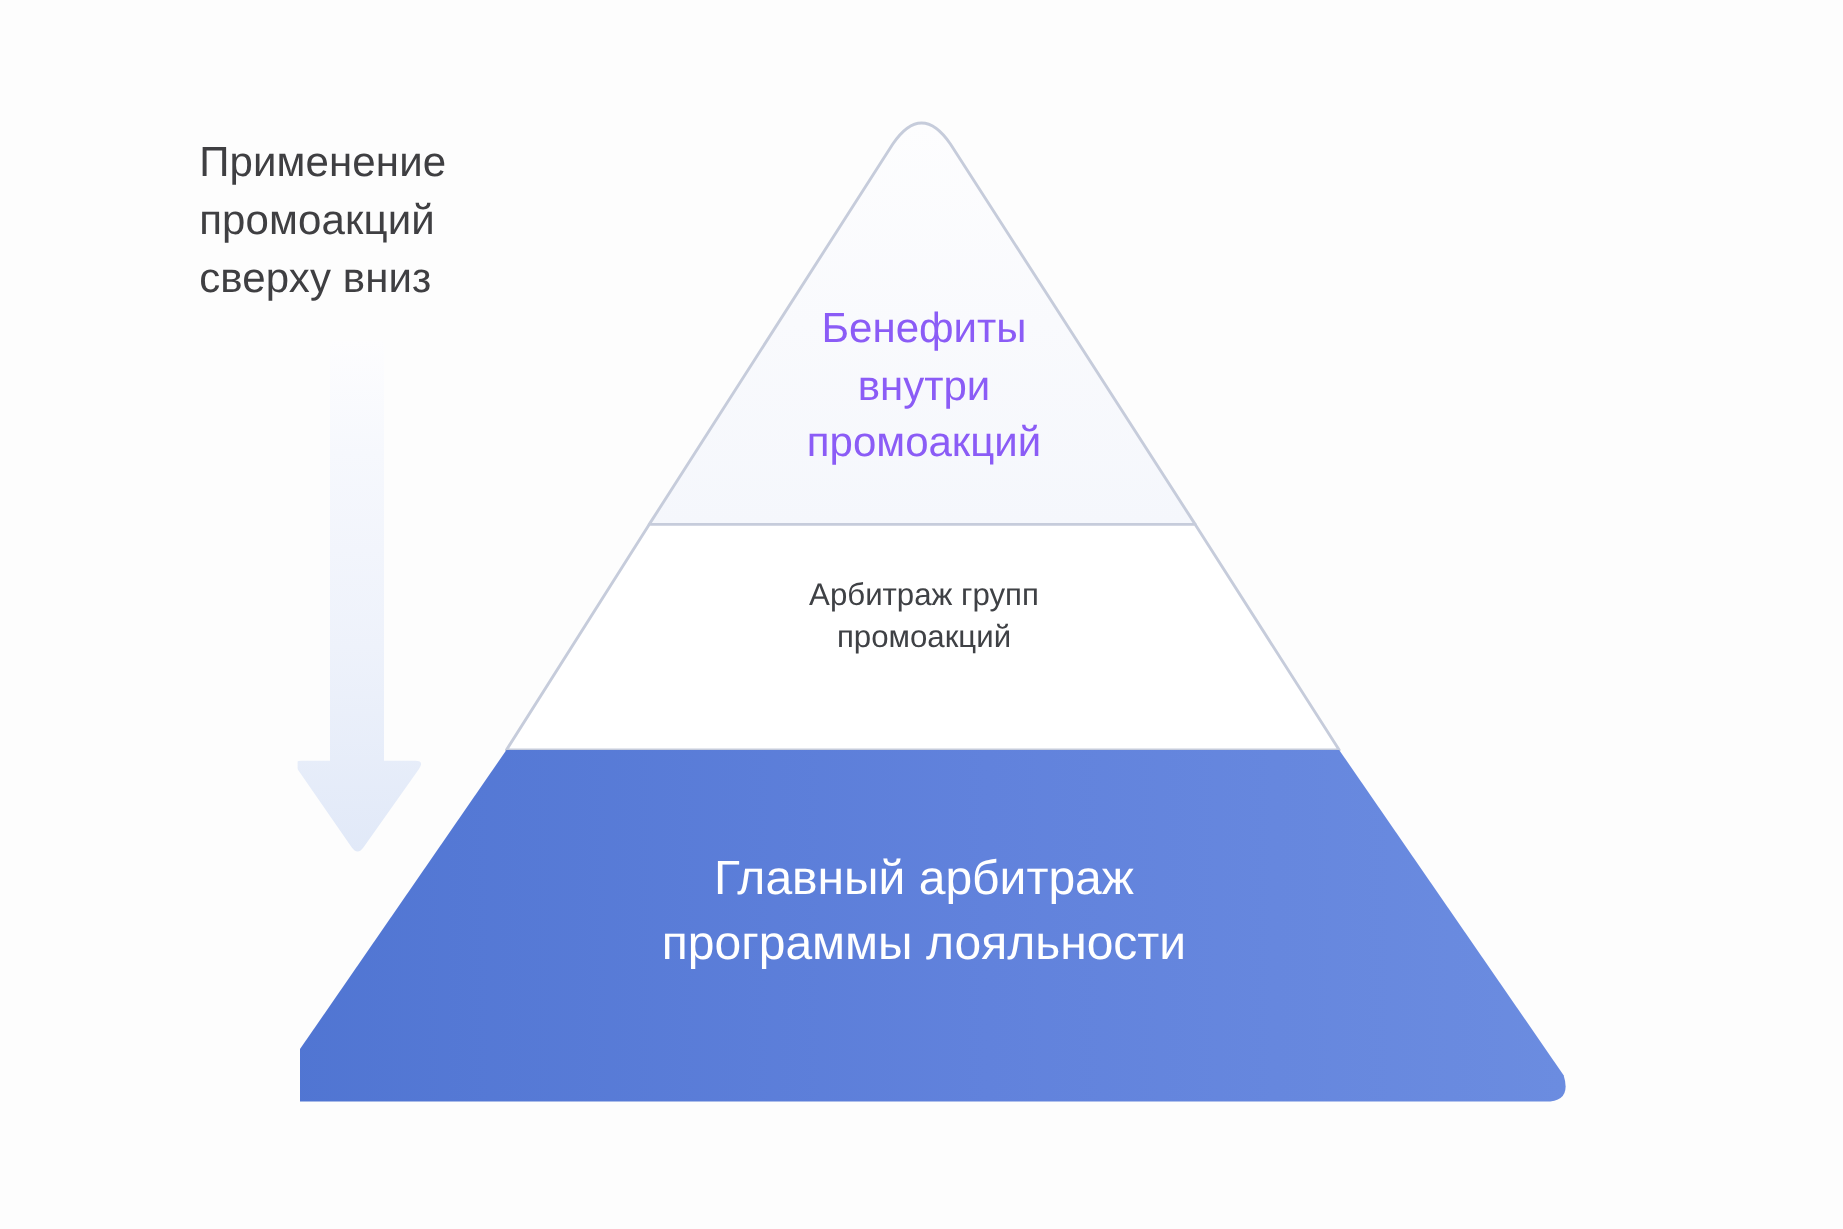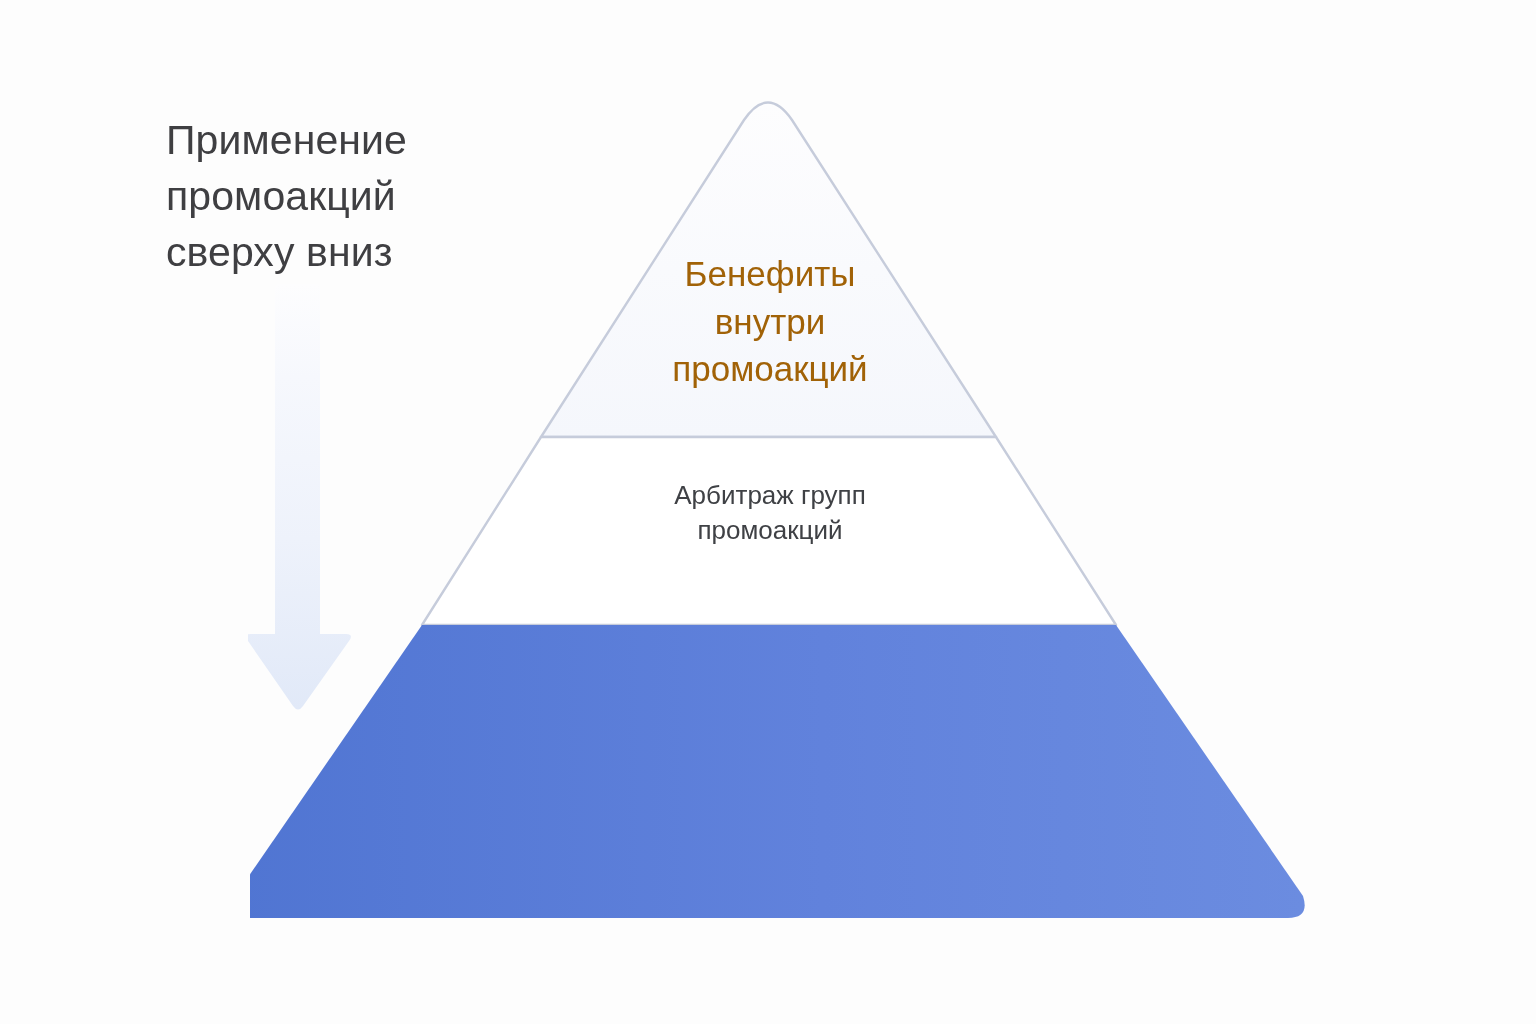--- a/index.html
+++ b/index.html
@@ -18,21 +18,21 @@
     width: 1536px;
     height: 1024px;
   }
 
   
   #side-label {
     position: absolute;
     left: 166px;
     top: 112px;
     width: 300px;
-    font-size: 41px;
+    font-size: 35px;
     line-height: 1.37;
     color: #3f3f42;
     letter-spacing: 0.1px;
     white-space: pre-line;
   }
 
   
   #flow-arrow {
     position: absolute;
     left: 248px;
@@ -55,21 +55,21 @@
     text-align: center;
     line-height: 1.36;
     white-space: pre-line;
     pointer-events: none;
   }
   #tier-top-text {
     left: 560px;
     top: 250px;
     width: 420px;
     font-size: 35px;
-    color: #a16207;
+    color: #8b5cf6;
   }
   #tier-mid-text {
     left: 520px;
     top: 478px;
     width: 500px;
     font-size: 26px;
     color: #3f4145;
   }
   #tier-base-text {
     left: 400px;
@@ -157,14 +157,16 @@
     </g>
   </svg>
 
   <div class="tier-text" id="tier-top-text">Бенефиты
 внутри
 промоакций</div>
 
   <div class="tier-text" id="tier-mid-text">Арбитраж групп
 промоакций</div>
 
+  <div class="tier-text" id="tier-base-text">Главный арбитраж
+программы лояльности</div>
 
 </div>
 
 </body></html>

